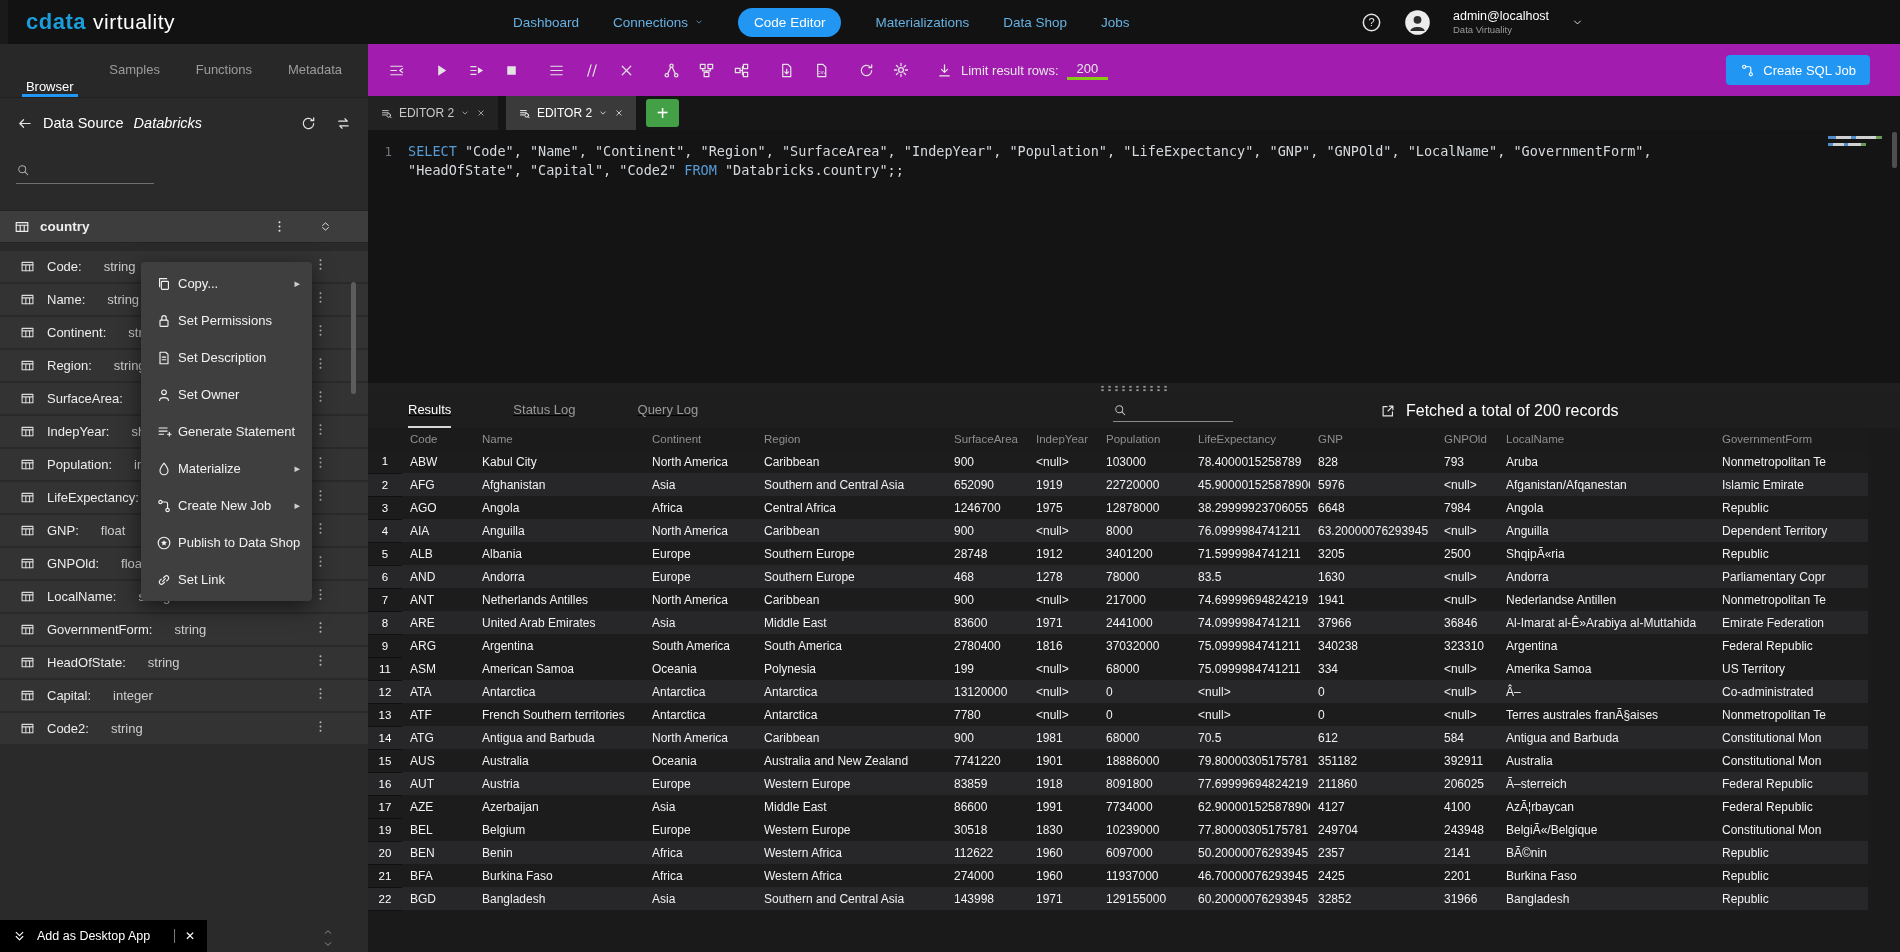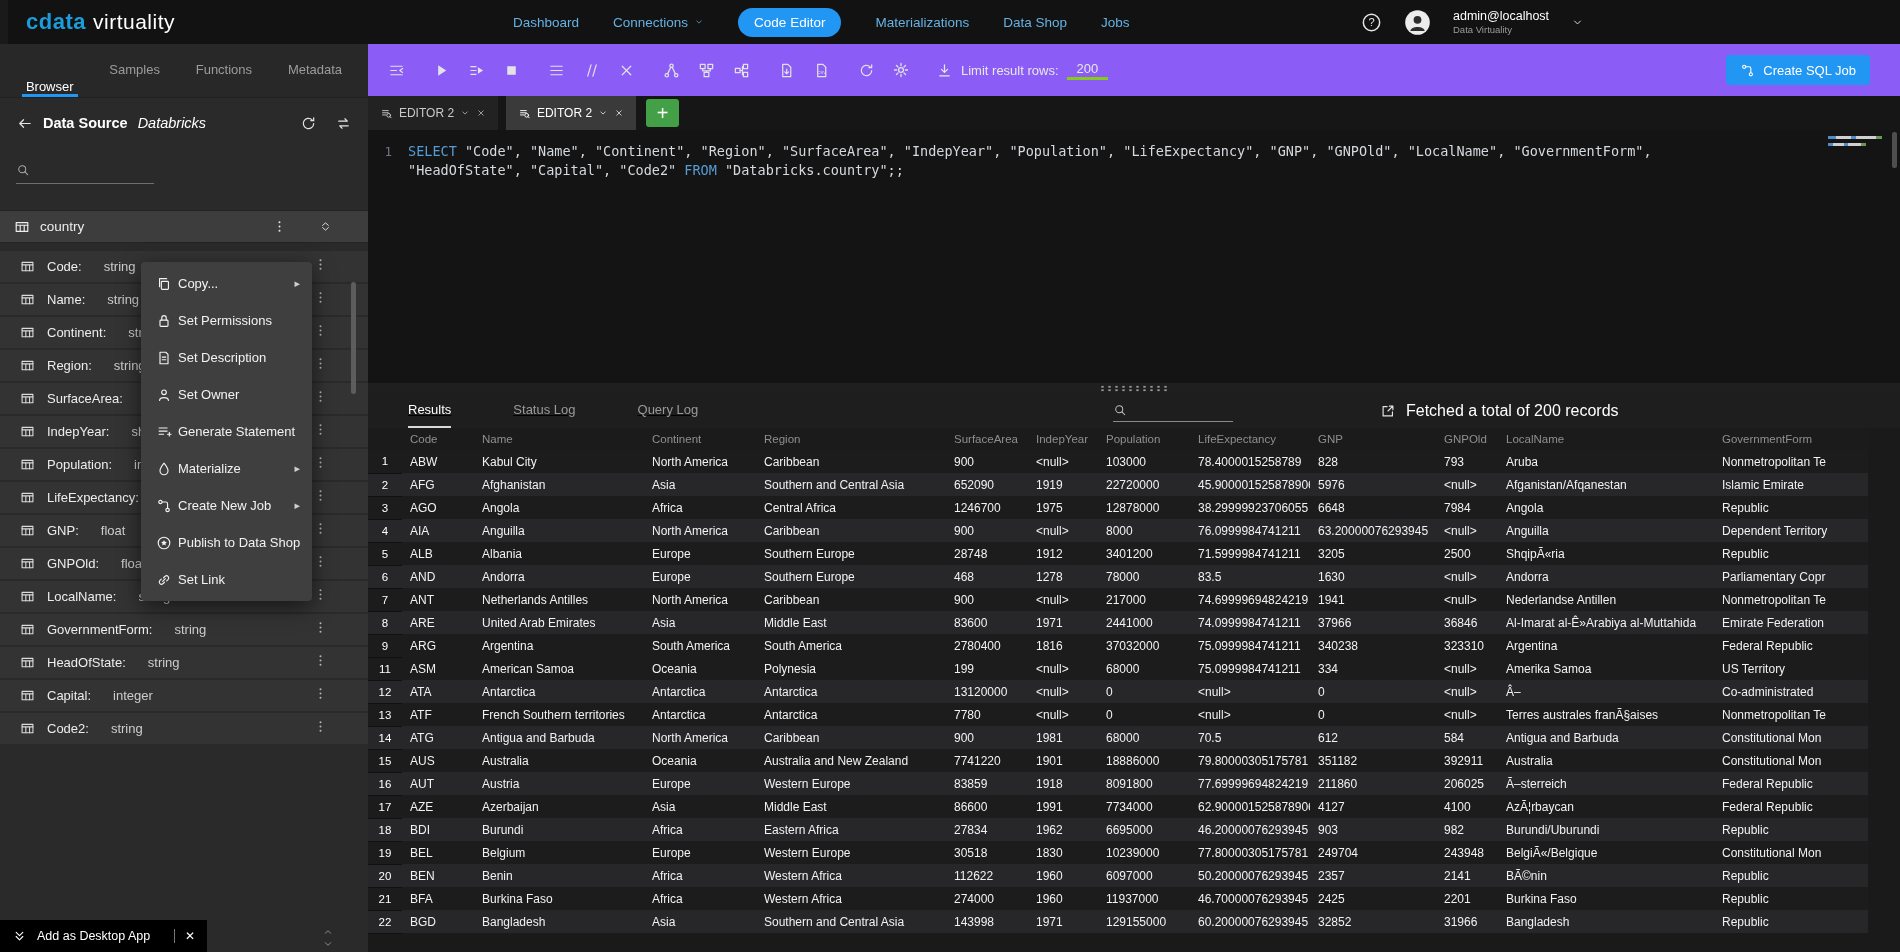--- a/index.html
+++ b/index.html
@@ -20,27 +20,27 @@
   .user-name{font-size:12.5px;color:#fff;}
   .user-org{font-size:9.5px;color:#9b9b9b;}
   .iconbtn{background:none;border:none;color:#e4e4e4;padding:0;display:flex;align-items:center;cursor:pointer;}
 
   
   .sidebar{position:absolute;top:44px;left:0;bottom:0;width:368px;background:#2a2a2a;z-index:5;}
   .side-tabs{height:54px;display:flex;align-items:stretch;justify-content:space-around;padding:0 8px;background:#282828;border-bottom:1px solid #212121;}
   .side-tab{display:flex;align-items:center;font-size:13px;color:#9c9c9c;border-bottom:3px solid transparent;padding:0 4px;cursor:pointer;}
   .side-tab.active{color:#fff;border-bottom-color:var(--accent);align-items:flex-end;}
   .side-ds{height:50px;display:flex;align-items:center;padding:0 16px;color:#fff;gap:10px;}
-  .ds-label{font-weight:700;font-size:14.5px;}
+  .ds-label{font-weight:400;font-size:14.5px;}
   .ds-name{font-style:italic;font-size:14.5px;}
   .ds-icons{margin-left:auto;display:flex;gap:18px;color:#e8e8e8;}
   .side-search{margin:8px 0 0 16px;display:flex;align-items:center;gap:8px;border-bottom:1px solid #6f6f6f;width:138px;height:28px;color:#a9a9a9;}
   .side-search input{background:transparent;border:none;outline:none;color:#eee;width:104px;font-size:13px;font-family:inherit;}
   .side-country{margin-top:26px;height:33px;background:#3d3d3d;border-top:1px solid #232323;border-bottom:1px solid #232323;display:flex;align-items:center;padding:0 36px 0 14px;color:#ededed;gap:10px;}
-  .country-label{font-size:13.5px;flex:1;}
+  .country-label{font-size:13.5px;flex:1;font-weight:bold;}
   .country-kebab{margin-right:22px;}
   .side-cols{margin-top:8px;}
   .col-row{height:31px;margin-bottom:2px;background:#333;display:flex;align-items:center;padding:0 40px 0 20px;gap:12px;color:#dcdcdc;cursor:pointer;}
   .col-name{font-size:13px;color:#ededed;white-space:pre;}
   .col-type{font-size:13px;color:#cdcdcd;margin-left:10px;white-space:pre;}
   .col-kebab{margin-left:auto;color:#b5b5b5;}
   .side-scroll-thumb{position:absolute;right:12px;top:238px;width:5px;height:112px;background:#5d5d5d;border-radius:3px;cursor:pointer;}
   .side-foot{position:absolute;right:34px;bottom:2px;display:flex;flex-direction:column;color:#9a9a9a;}
 
   
@@ -51,21 +51,21 @@
   .ctx-arrow{margin-left:auto;color:#cfcfcf;font-size:11px;}
 
   
   .install-btn{position:absolute;left:0;bottom:0;width:207px;height:32px;background:#000;border:none;color:#fff;
     display:flex;align-items:center;gap:10px;padding:0 12px;font-size:12.5px;z-index:70;font-family:inherit;cursor:pointer;}
   .install-sep{width:1px;height:14px;background:#777;margin-left:auto;}
   .install-x{font-size:12px;color:#fff;}
 
   
   .main{position:absolute;left:368px;top:44px;right:0;bottom:0;background:#1a1a1a;}
-  .toolbar{height:52px;background:#8b5cf6;display:flex;align-items:center;padding-left:14px;position:relative;}
+  .toolbar{height:52px;background:#a21caf;display:flex;align-items:center;padding-left:14px;position:relative;}
   .tb-btn{width:28px;height:28px;background:none;border:none;color:#e3e3e3;display:flex;align-items:center;justify-content:center;cursor:pointer;padding:0;margin-right:7px;}
   .tb-btn.grp{margin-right:17px;}
   .limit{display:flex;align-items:center;gap:8px;color:#e8e8e8;font-size:13px;margin-left:4px;}
   .limit-value{border-bottom:3px solid #84cc16;padding:0 10px 1px;cursor:text;}
   .create-job{position:absolute;right:30px;top:11px;height:30px;background:var(--accent);color:#fff;border:none;border-radius:4px;
     display:flex;align-items:center;gap:8px;padding:0 14px;font-size:13px;font-family:inherit;cursor:pointer;}
 
   .tabbar{height:34px;background:#161616;display:flex;align-items:stretch;}
   .ed-tab{width:130px;display:flex;align-items:center;justify-content:center;gap:6px;font-size:12px;color:#c9c9c9;background:#222;margin-right:8px;cursor:pointer;}
   .ed-tab.active{background:#3a3a3a;color:#fff;}
@@ -977,35 +977,20 @@
             <td>Middle East</td>
             <td>86600</td>
             <td>1991</td>
             <td>7734000</td>
             <td>62.900001525878906</td>
             <td>4127</td>
             <td>4100</td>
             <td>AzÃ¦rbaycan</td>
             <td>Federal Republic</td>
           </tr>
-          <tr class="even">
-            <td class="rownum">18</td>
-            <td>BDI</td>
-            <td>Burundi</td>
-            <td>Africa</td>
-            <td>Eastern Africa</td>
-            <td>27834</td>
-            <td>1962</td>
-            <td>6695000</td>
-            <td>46.20000076293945</td>
-            <td>903</td>
-            <td>982</td>
-            <td>Burundi/Uburundi</td>
-            <td>Republic</td>
-          </tr>
           <tr class="odd">
             <td class="rownum">19</td>
             <td>BEL</td>
             <td>Belgium</td>
             <td>Europe</td>
             <td>Western Europe</td>
             <td>30518</td>
             <td>1830</td>
             <td>10239000</td>
             <td>77.80000305175781</td>

